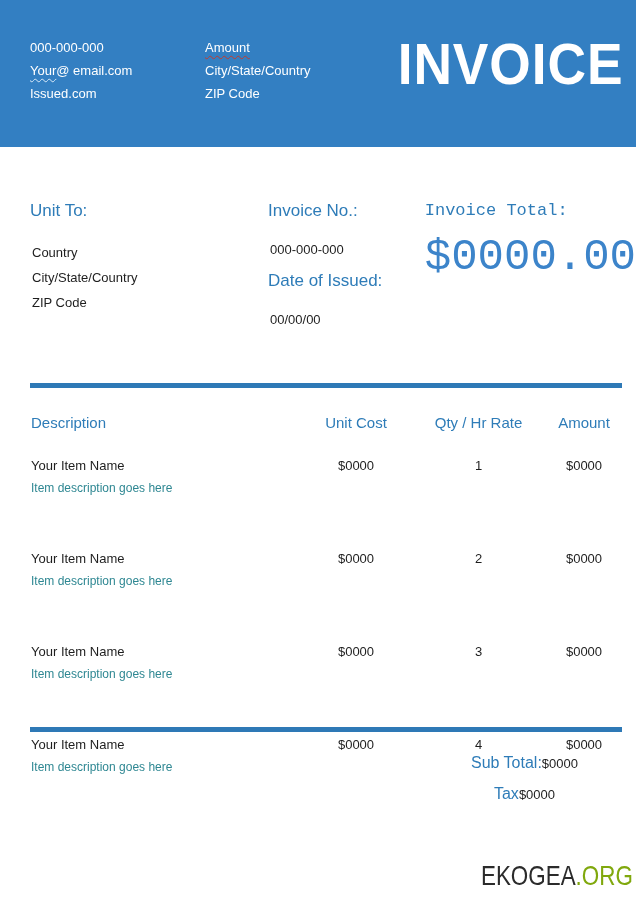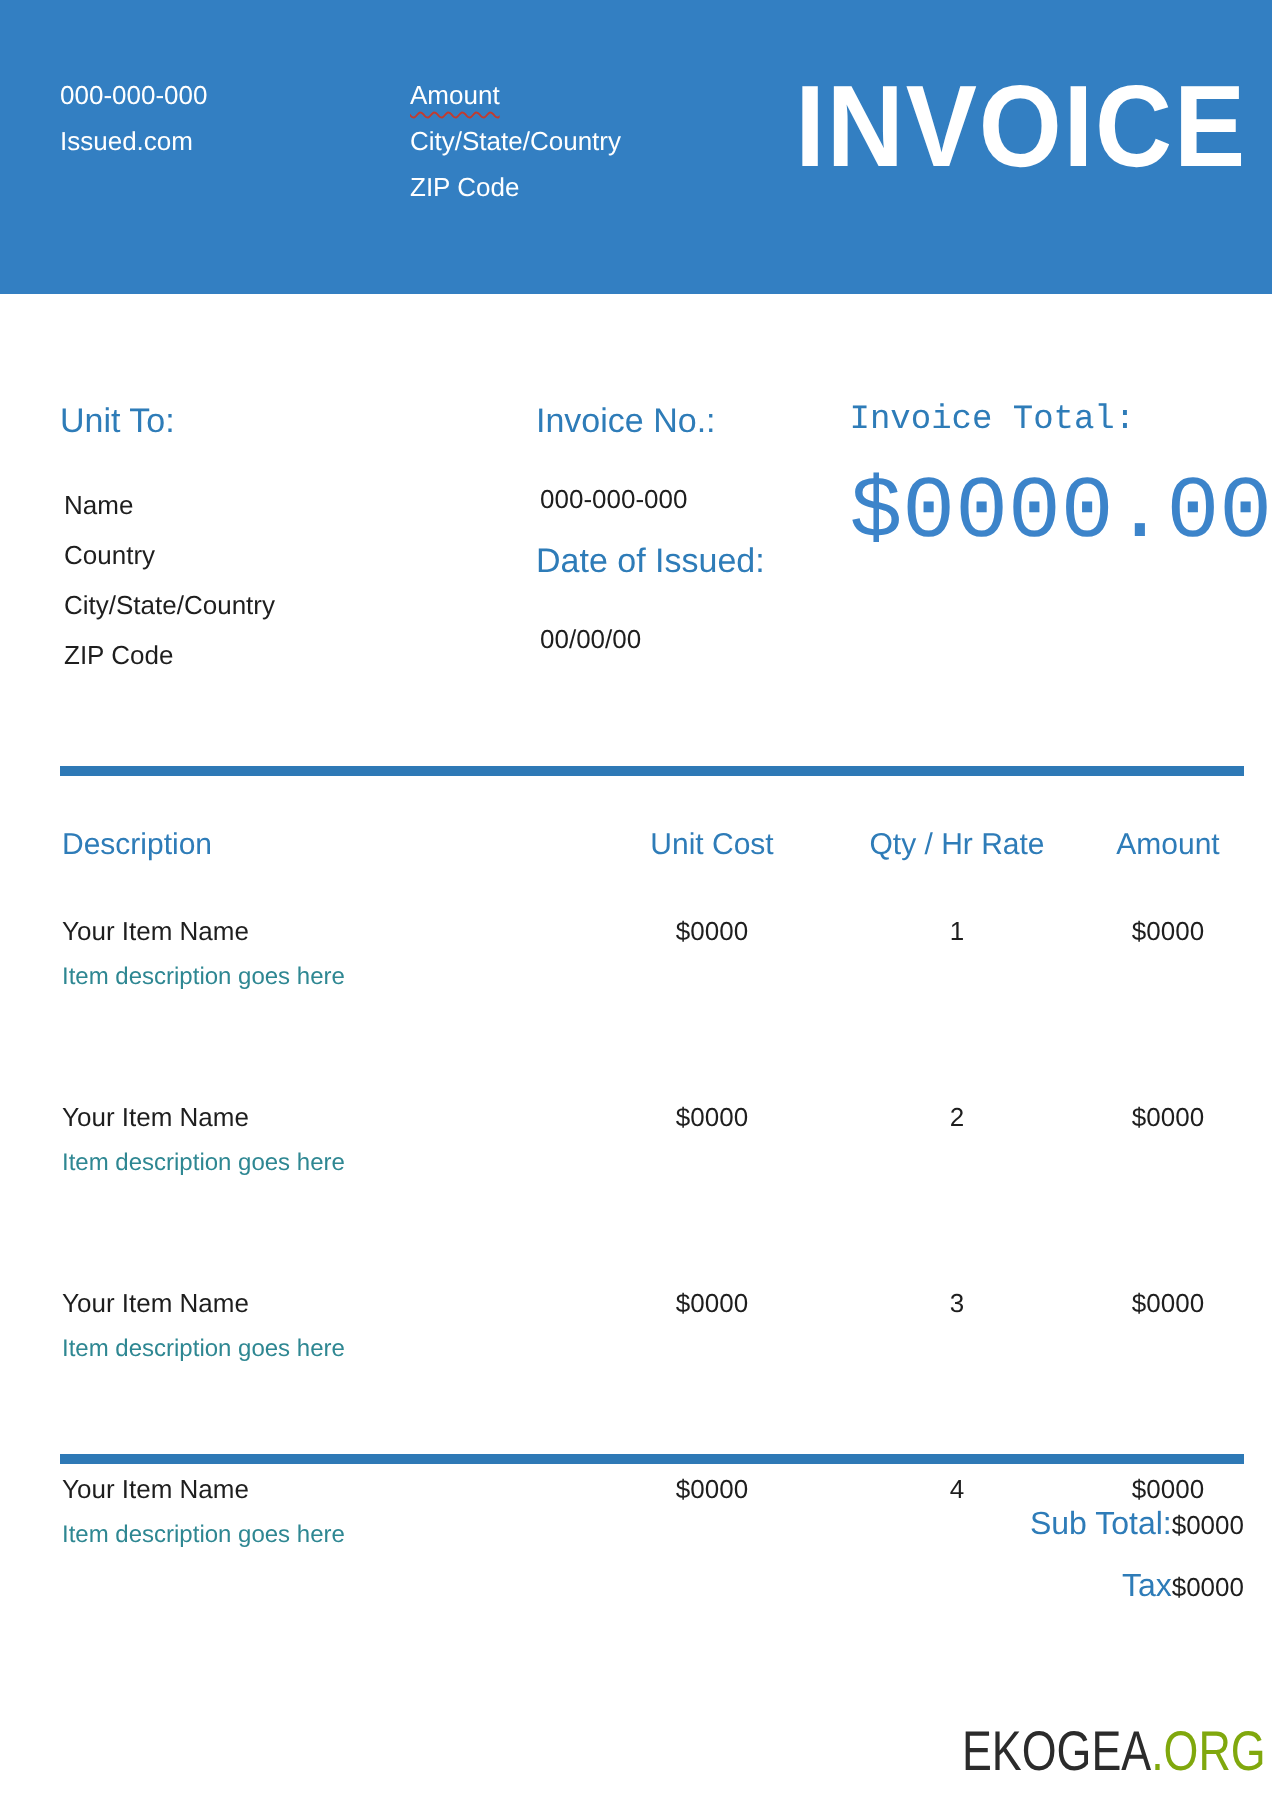--- a/index.html
+++ b/index.html
@@ -63,21 +63,21 @@
   .thead { font-size:15px; color:#2e7cb8; }
   .col-center { text-align:center; }
   .col-right { text-align:center; }
   .item-row { margin-top:27px; min-height:66px; }
   .item-name { font-size:13px; color:#1e1e1e; }
   .item-desc { margin-top:8px; font-size:12px; color:#2e8792; }
   .item-num { font-size:13px; color:#1e1e1e; }
 
   
   .totals { position:absolute; right:14px; top:754px; width:195px; }
-  .totals .t-row { display:flex; justify-content:flex-end; align-items:baseline; margin-bottom:13px; }
+  .totals .t-row { display:flex; justify-content:center; align-items:baseline; margin-bottom:13px; }
   .totals .t-label { color:#2e7cb8; font-size:16px; }
   .totals .t-value { color:#1e1e1e; font-size:13px; }
 
   
   .brand {
     position:absolute; right:3px; top:860px;
     font-size:28px; letter-spacing:0;
     transform:scaleX(0.8); transform-origin:right center;
     white-space:nowrap;
   }
@@ -85,34 +85,34 @@
   .brand .brand-green { color:#80a80d; }
 </style>
 </head>
 <body>
 
 <div class="page">
 
   <header class="header">
     <div class="contact-col">
       <div>000-000-000</div>
+      <div><span class="misspell-blue">Your</span><span>@ email.com</span></div>
       <div>Issued.com</div>
     </div>
     <div class="address-col">
       <div class="misspell-red">Amount</div>
       <div>City/State/Country</div>
       <div>ZIP Code</div>
     </div>
     <div class="invoice-title">INVOICE</div>
   </header>
 
   <section class="sold-to">
     <div class="blue-heading">Unit To:</div>
     <div class="lines">
-      <div>Name</div>
       <div>Country</div>
       <div>City/State/Country</div>
       <div>ZIP Code</div>
     </div>
   </section>
 
   <section class="invoice-meta">
     <div class="blue-heading">Invoice No.:</div>
     <div class="value v1">000-000-000</div>
     <div class="blue-heading h2">Date of Issued:</div>

